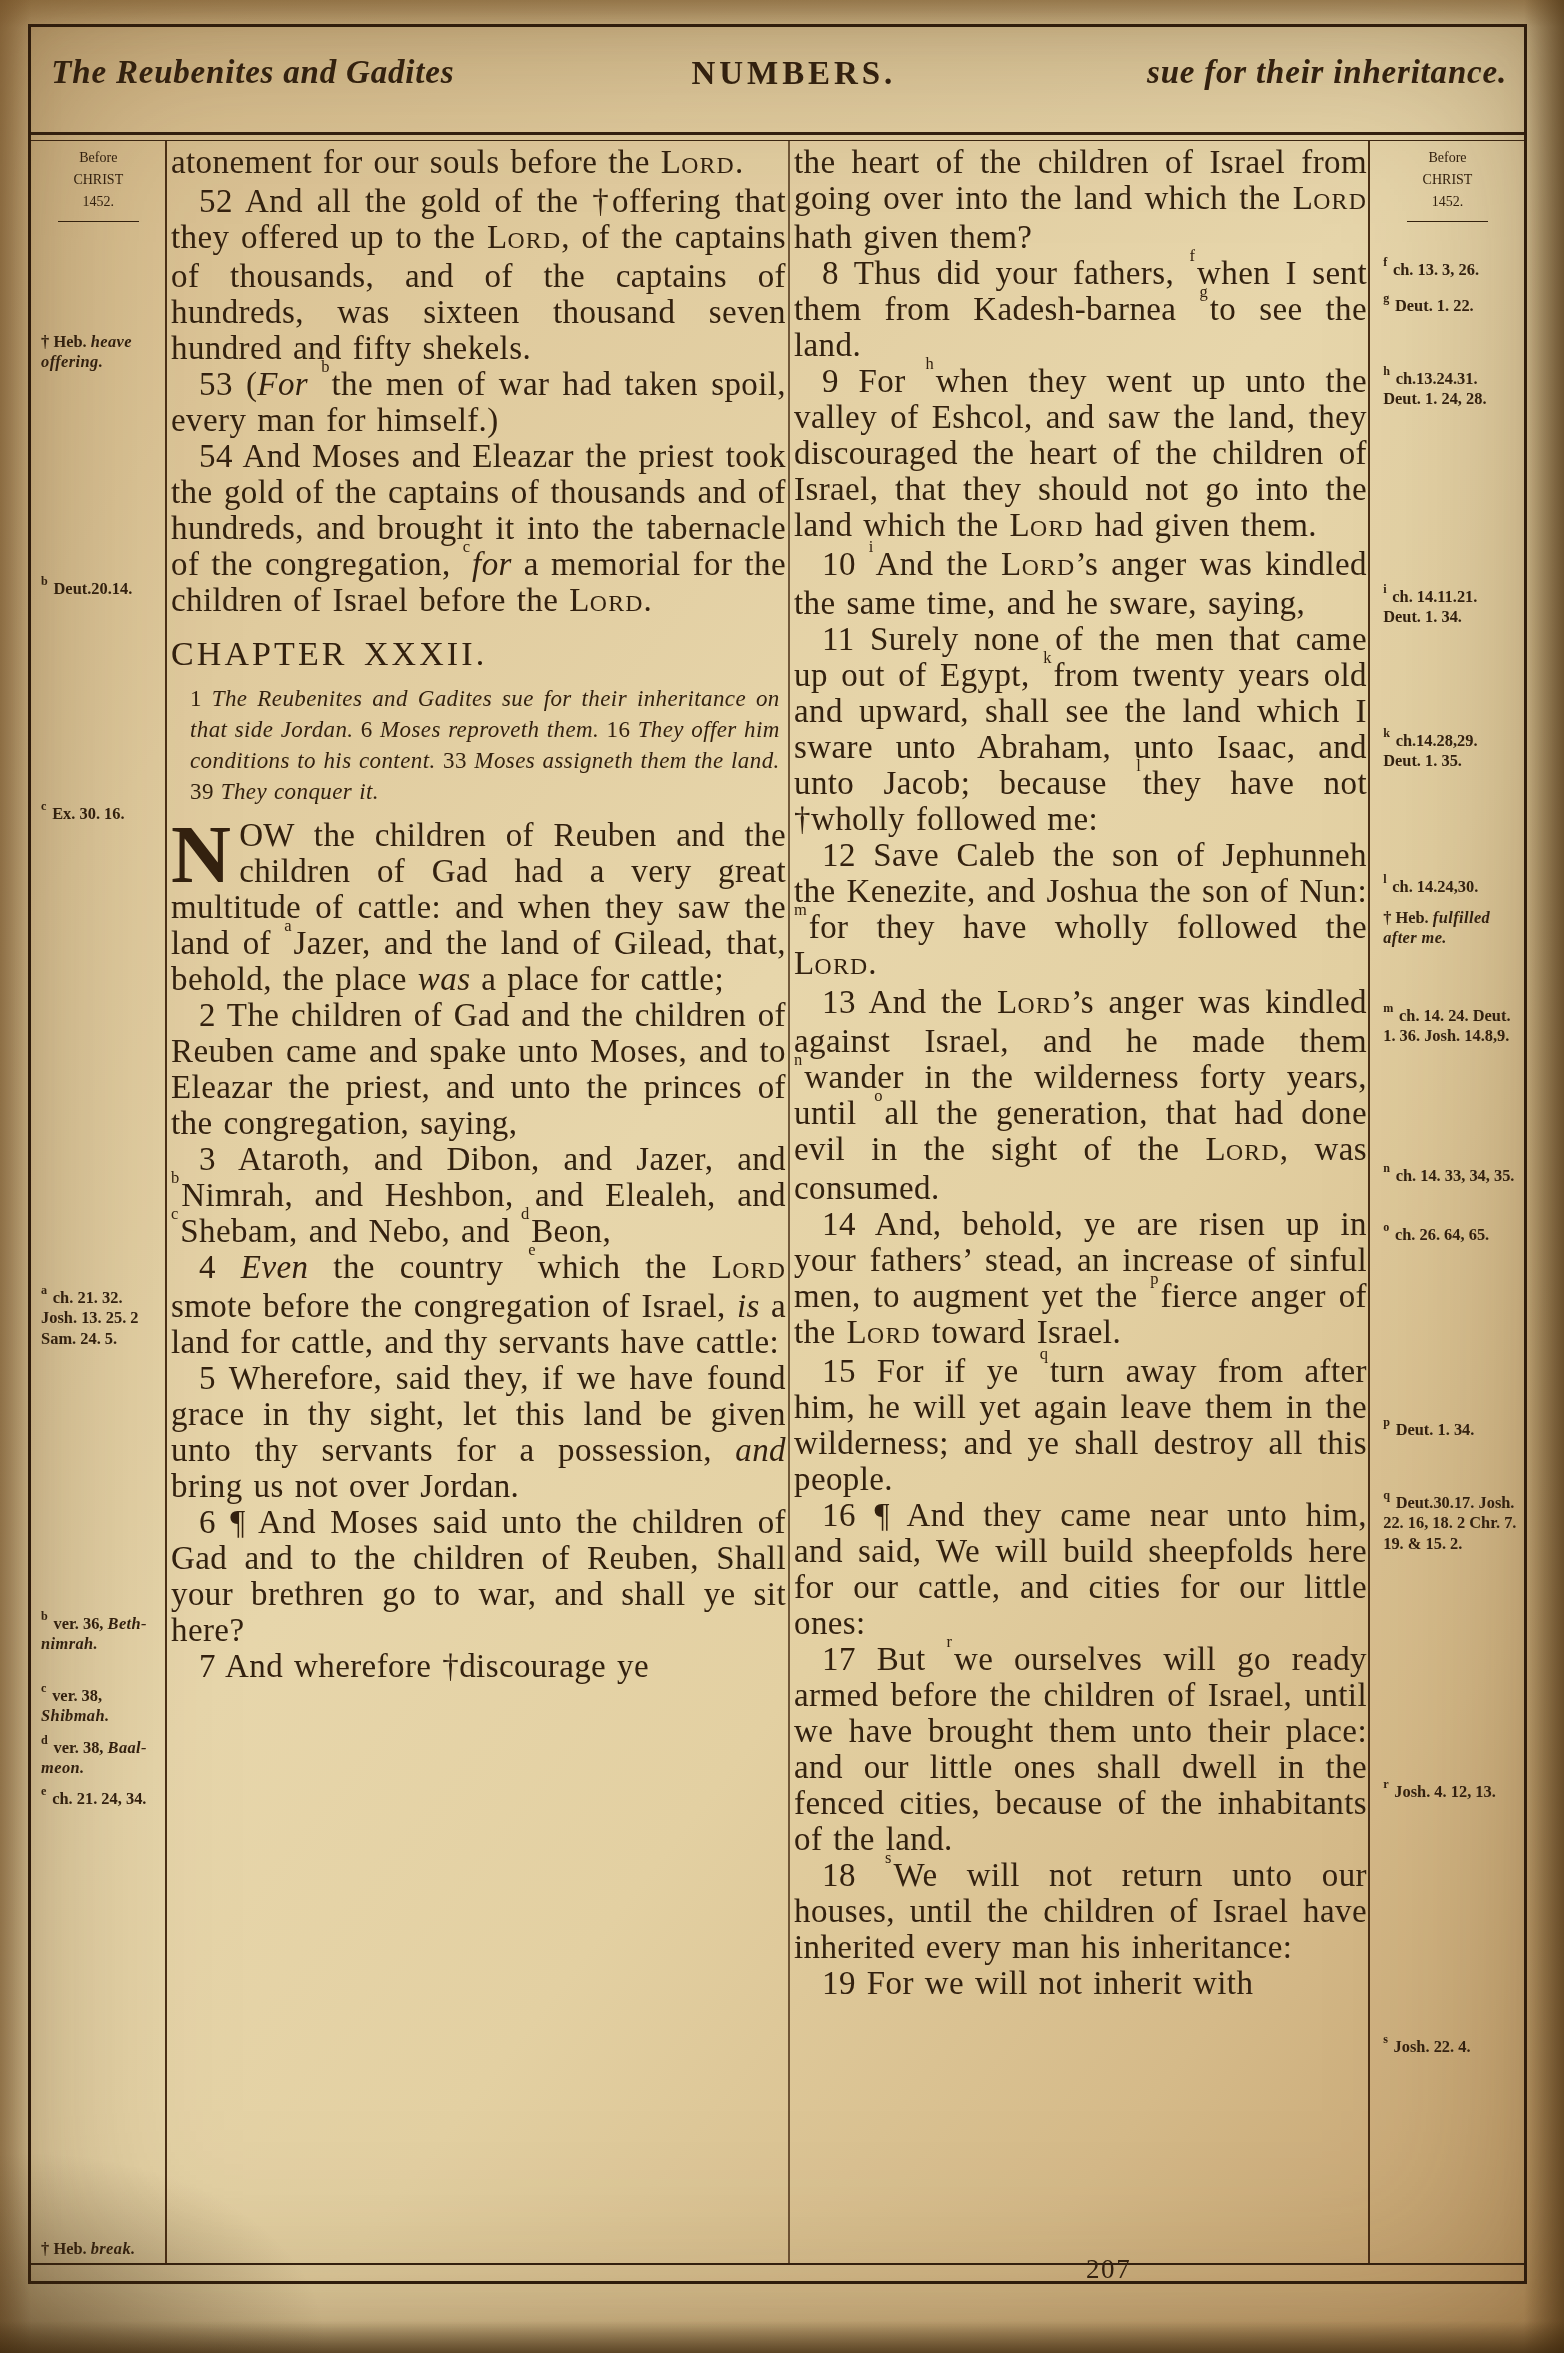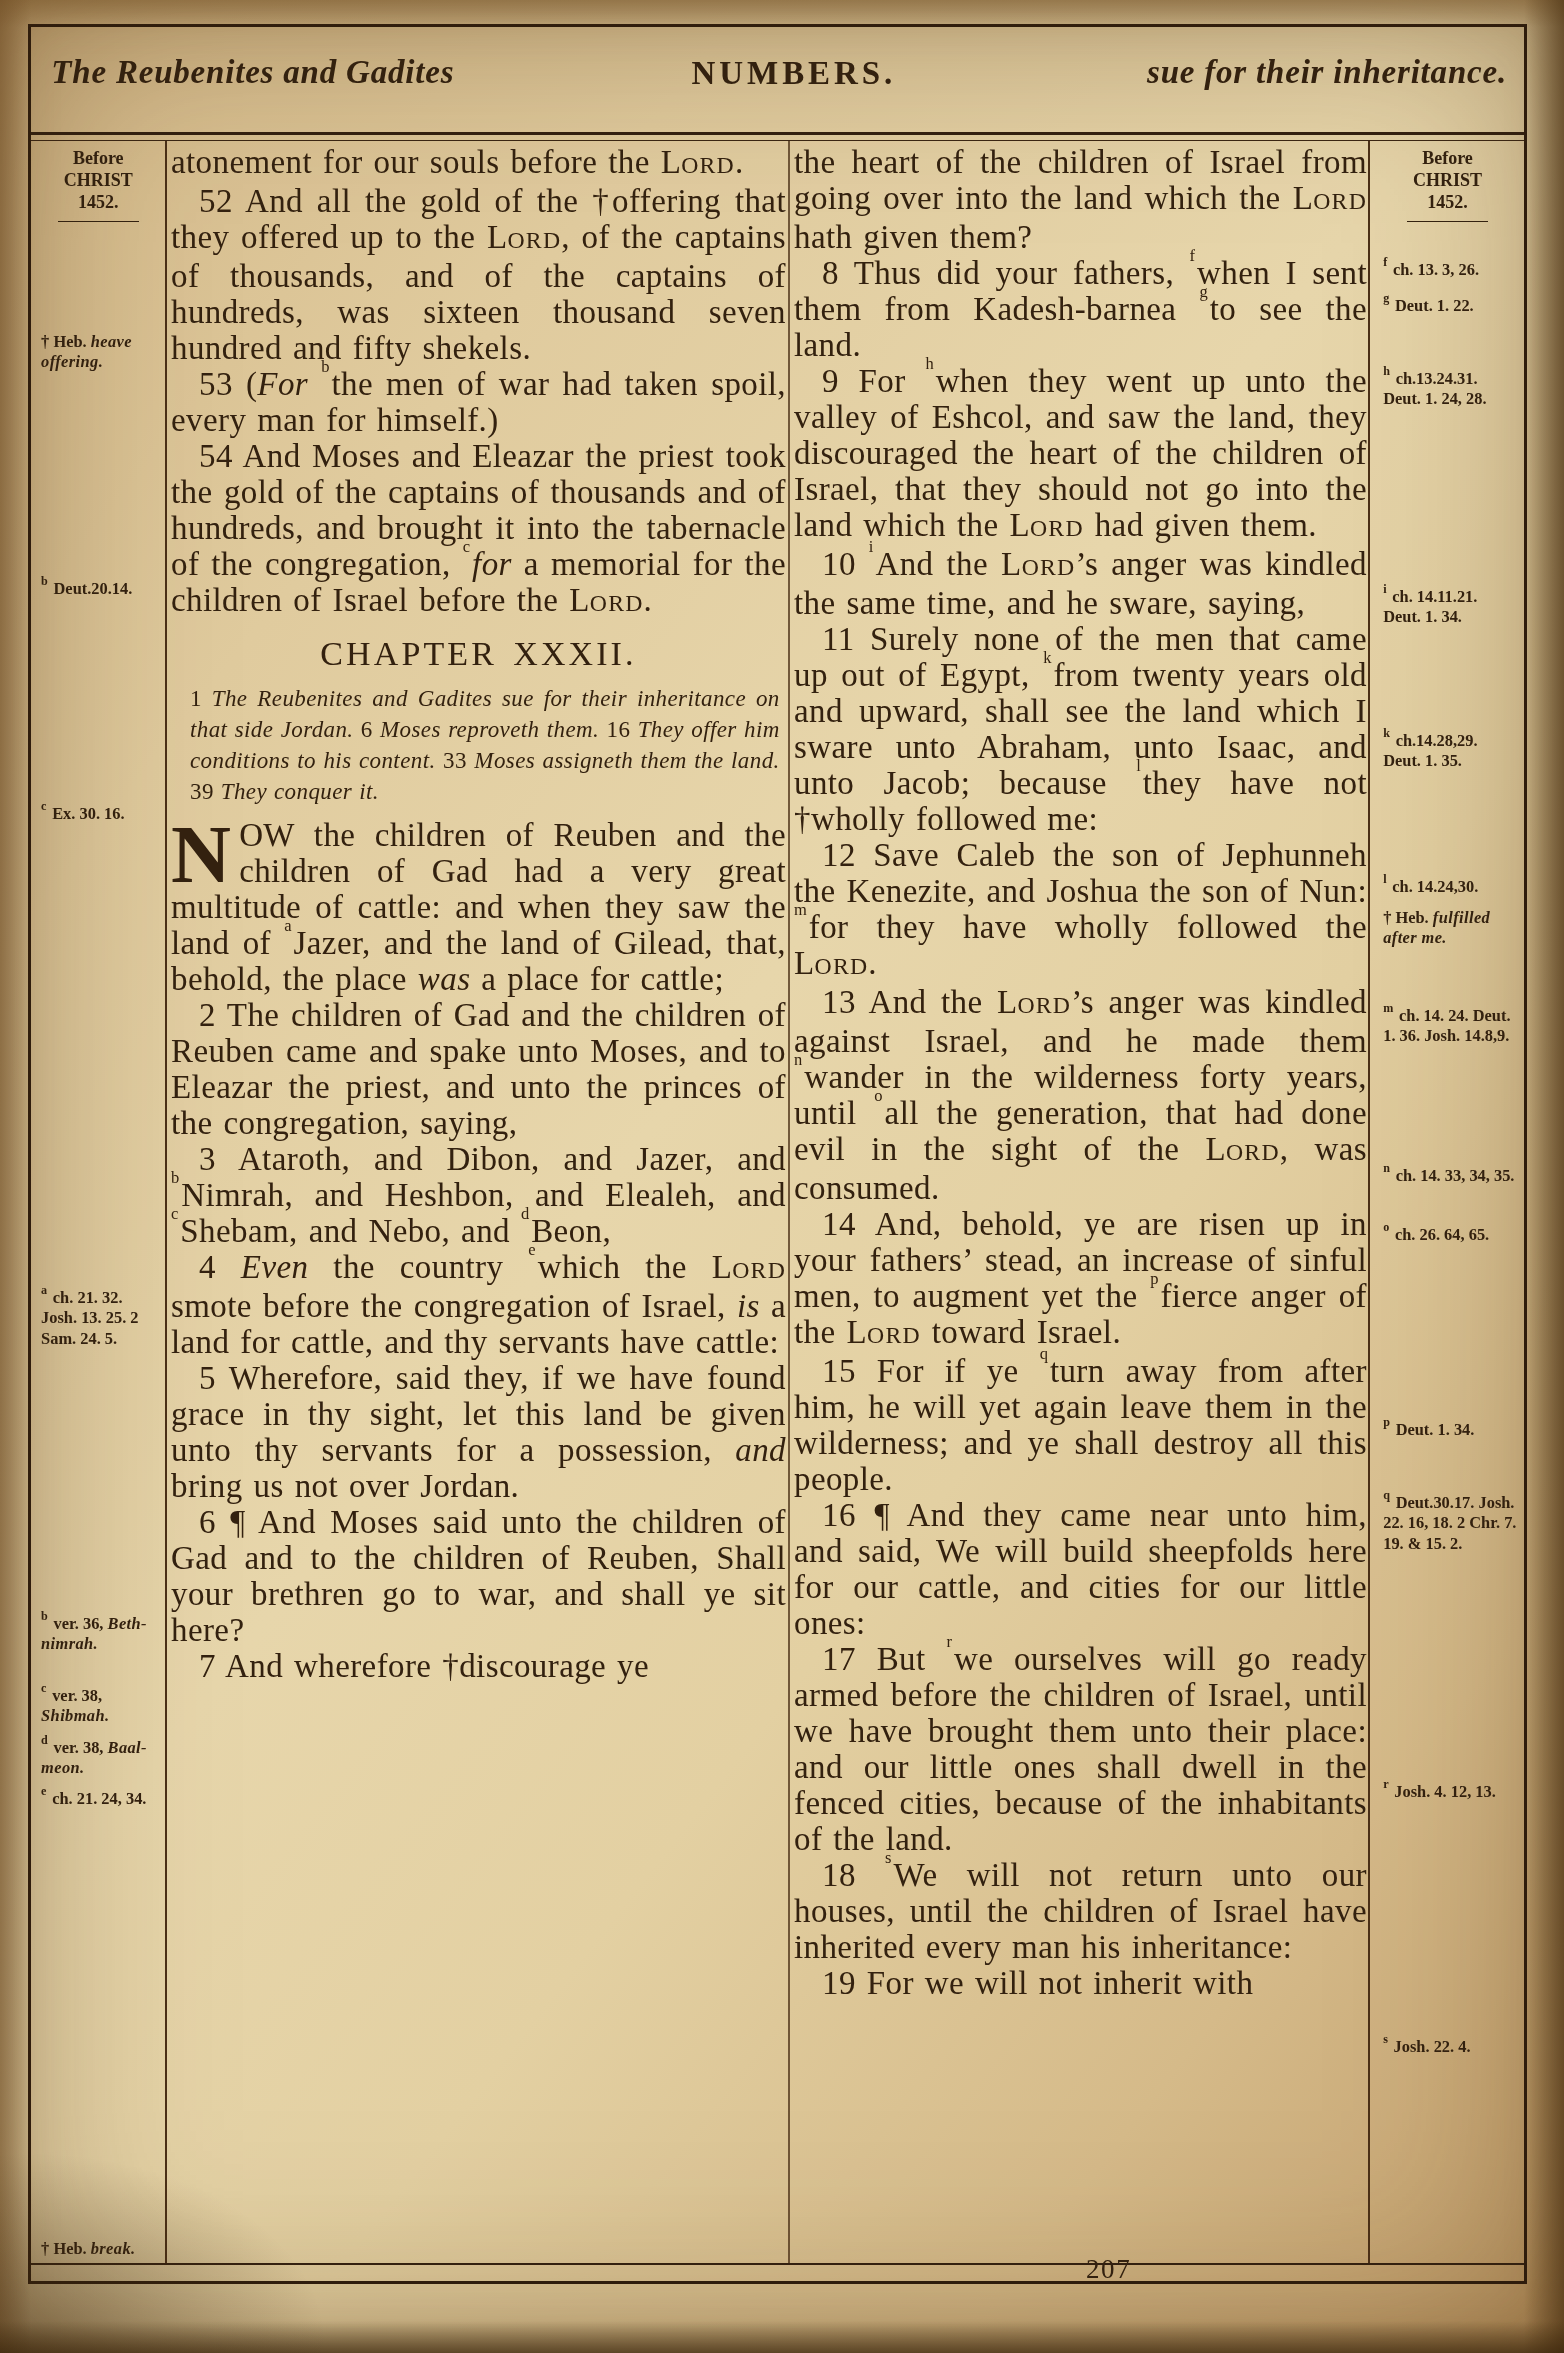--- a/index.html
+++ b/index.html
@@ -25,33 +25,33 @@
   .content{position:absolute;left:0;right:0;top:114px;bottom:15.6px;}
   .bottom-rule{position:absolute;left:0;right:0;bottom:0;height:2.3px;background:#33200f;}
   .vrule{position:absolute;top:0;bottom:0;width:1.6px;background:#4a2f16;}
   .vrule.v1{left:134px;}
   .vrule.v2{left:757px;width:1.6px;background:rgba(74,47,22,.75);}
   .vrule.v3{left:1337px;}
 
   .margincol{position:absolute;top:0;bottom:0;overflow:hidden;}
   .margincol.left{left:2.3px;width:130px;}
   .margincol.right{left:1342px;width:149px;}
-  .mhead{text-align:center;font-weight:bold;font-size:18px;line-height:22px;padding-top:6.3px;}
+  .mhead{text-align:center;font-weight:normal;font-size:14px;line-height:22px;padding-top:6.3px;}
   .mhead-rule{width:81px;border-top:1.6px solid #33210f;margin:7.8px auto 0;}
   .note{position:absolute;left:0;right:0;font-weight:bold;font-size:16.4px;line-height:20.3px;padding-left:7.8px;padding-right:3.1px;}
   .margincol.right .note{padding-left:10.2px;}
   .note .ref{font-size:.74em;position:relative;top:-.22em;margin-right:1.6px;}
 
   .col{position:absolute;top:0;bottom:0;overflow:hidden;font-size:33px;line-height:36px;padding-top:3.1px;box-sizing:border-box;letter-spacing:0.4px;word-spacing:2.3px;}
   .col.c1{left:140px;width:615px;}
   .col.c2{left:763px;width:573px;}
   .para{text-align:justify;margin:0;}
   .para.verse{text-indent:28px;}
   .para.flow{text-indent:0;}
-  .para.chapter{text-align:center;text-indent:0;font-size:34px;letter-spacing:3.1px;margin:15.6px 0 11px;word-spacing:4.7px;}
+  .para.chapter{text-indent:0;font-size:34px;letter-spacing:3.1px;margin:15.6px 0 11px;word-spacing:4.7px;}
   .para.summary{font-size:23px;line-height:31px;margin:0 0 9.4px;padding:0 6.3px 0 19px;word-spacing:0.8px;}
   .para.drop{text-indent:0;}
   .dropcap{float:left;font-size:83px;line-height:66px;padding:4.7px 7.8px 0 0;font-weight:bold;}
   .it{font-style:italic;letter-spacing:0.4px;}
   .sc{font-size:.72em;letter-spacing:1.2px;}
   .col .ref{font-size:.5em;line-height:0;position:relative;top:-.62em;margin-right:1.6px;}
   .pagenum{position:absolute;font-size:27px;letter-spacing:1.6px;}
 </style>
 </head>
 <body>

